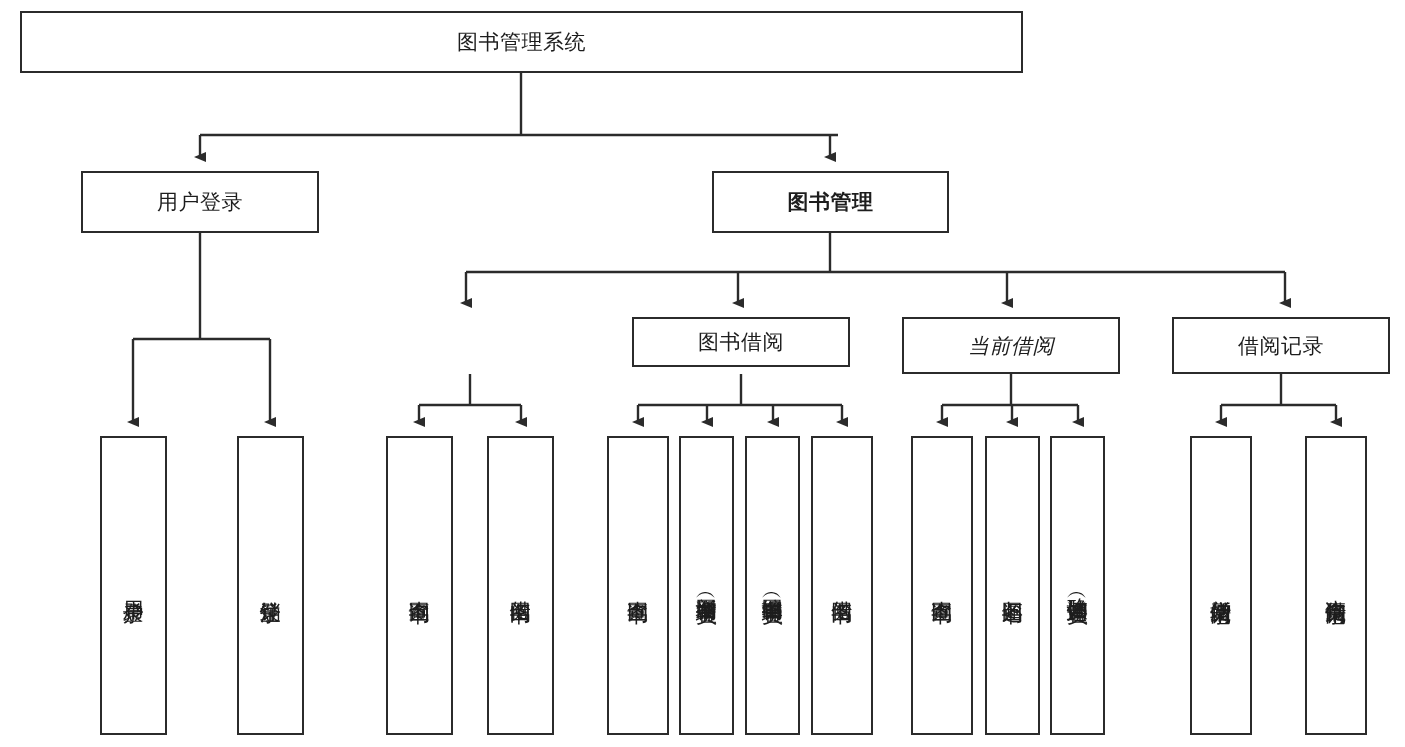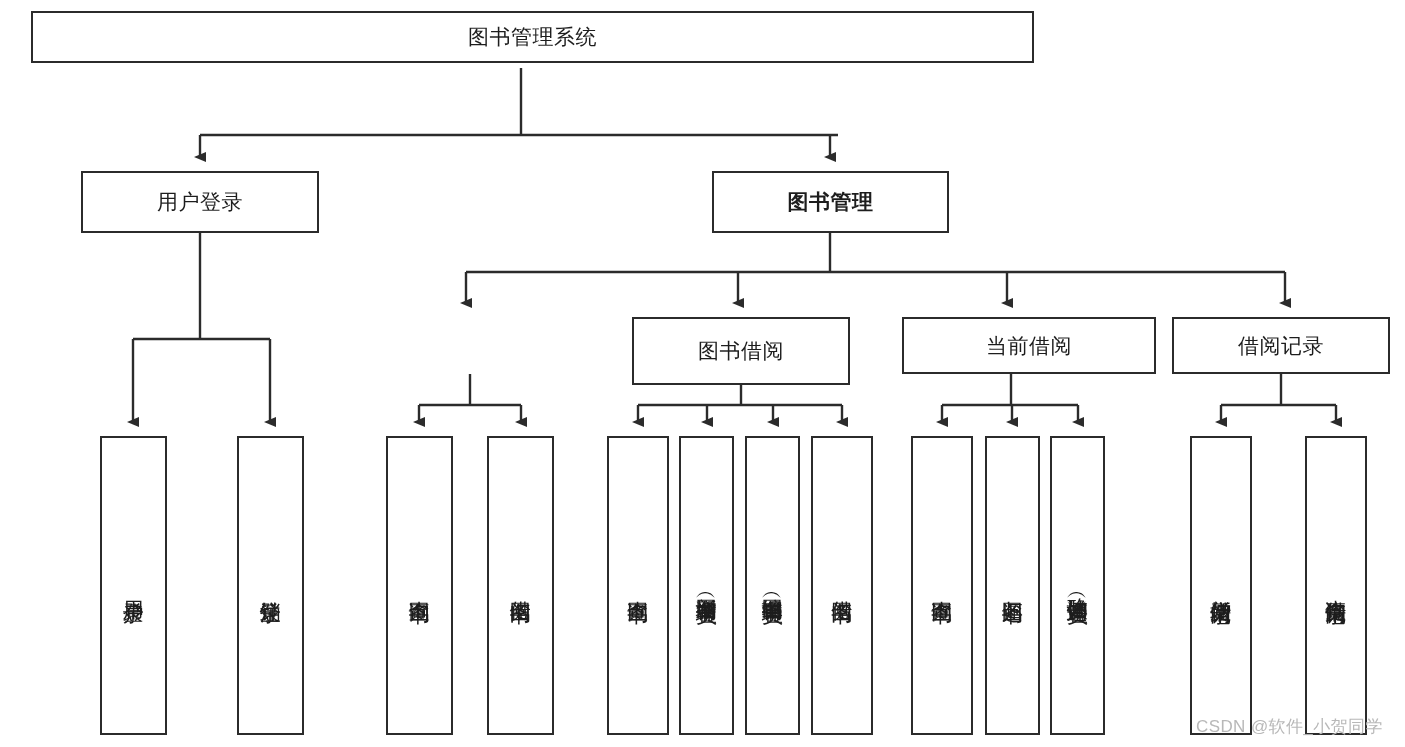--- a/index.html
+++ b/index.html
@@ -107,35 +107,35 @@
       <path d="M1012,405 L1012,422" marker-end="url(#arrow)"></path>
       <path d="M1078,405 L1078,422" marker-end="url(#arrow)"></path>
 
       <path d="M1281,374 L1281,405"></path>
       <path d="M1221,405 L1336,405"></path>
       <path d="M1221,405 L1221,422" marker-end="url(#arrow)"></path>
       <path d="M1336,405 L1336,422" marker-end="url(#arrow)"></path>
     </g>
   </svg>
 
-  <div class="node horizontal" style="left:20px;top:11px;width:1003px;height:52px;margin-left:11px;">
+  <div class="node horizontal" style="left:20px;top:11px;width:1003px;height:62px;">
     <span class="label">图书管理系统</span>
   </div>
 
   <div class="node horizontal" style="left:81px;top:171px;width:238px;height:62px;">
     <span class="label">用户登录</span>
   </div>
   <div class="node horizontal" style="left:712px;top:171px;width:237px;height:62px;font-weight:bold;">
     <span class="label">图书管理</span>
   </div>
 
-  <div class="node horizontal" style="left:632px;top:317px;width:218px;height:68px;">
+  <div class="node horizontal" style="left:632px;top:317px;width:218px;height:50px;">
     <span class="label">图书借阅</span>
   </div>
-  <div class="node horizontal" style="left:902px;top:317px;width:254px;height:57px;">
+  <div class="node horizontal" style="left:902px;top:317px;width:218px;height:57px;font-style:italic;">
     <span class="label">当前借阅</span>
   </div>
   <div class="node horizontal" style="left:1172px;top:317px;width:218px;height:57px;">
     <span class="label">借阅记录</span>
   </div>
 
   <div class="node vertical" style="left:100px;top:436px;width:67px;height:299px;">
     <span class="label">用户登录</span>
   </div>
   <div class="node vertical" style="left:237px;top:436px;width:67px;height:299px;">
@@ -168,15 +168,14 @@
   <div class="node vertical" style="left:1050px;top:436px;width:55px;height:299px;">
     <span class="label">确认归还（管理员）</span>
   </div>
   <div class="node vertical" style="left:1190px;top:436px;width:62px;height:299px;">
     <span class="label">新增借阅记录</span>
   </div>
   <div class="node vertical" style="left:1305px;top:436px;width:62px;height:299px;">
     <span class="label">查询借阅记录</span>
   </div>
 
-  <div class="watermark" style="left:1196px;top:715px;">CSDN @软件_小贺同学</div>
 
 </div>
 
 </body></html>

